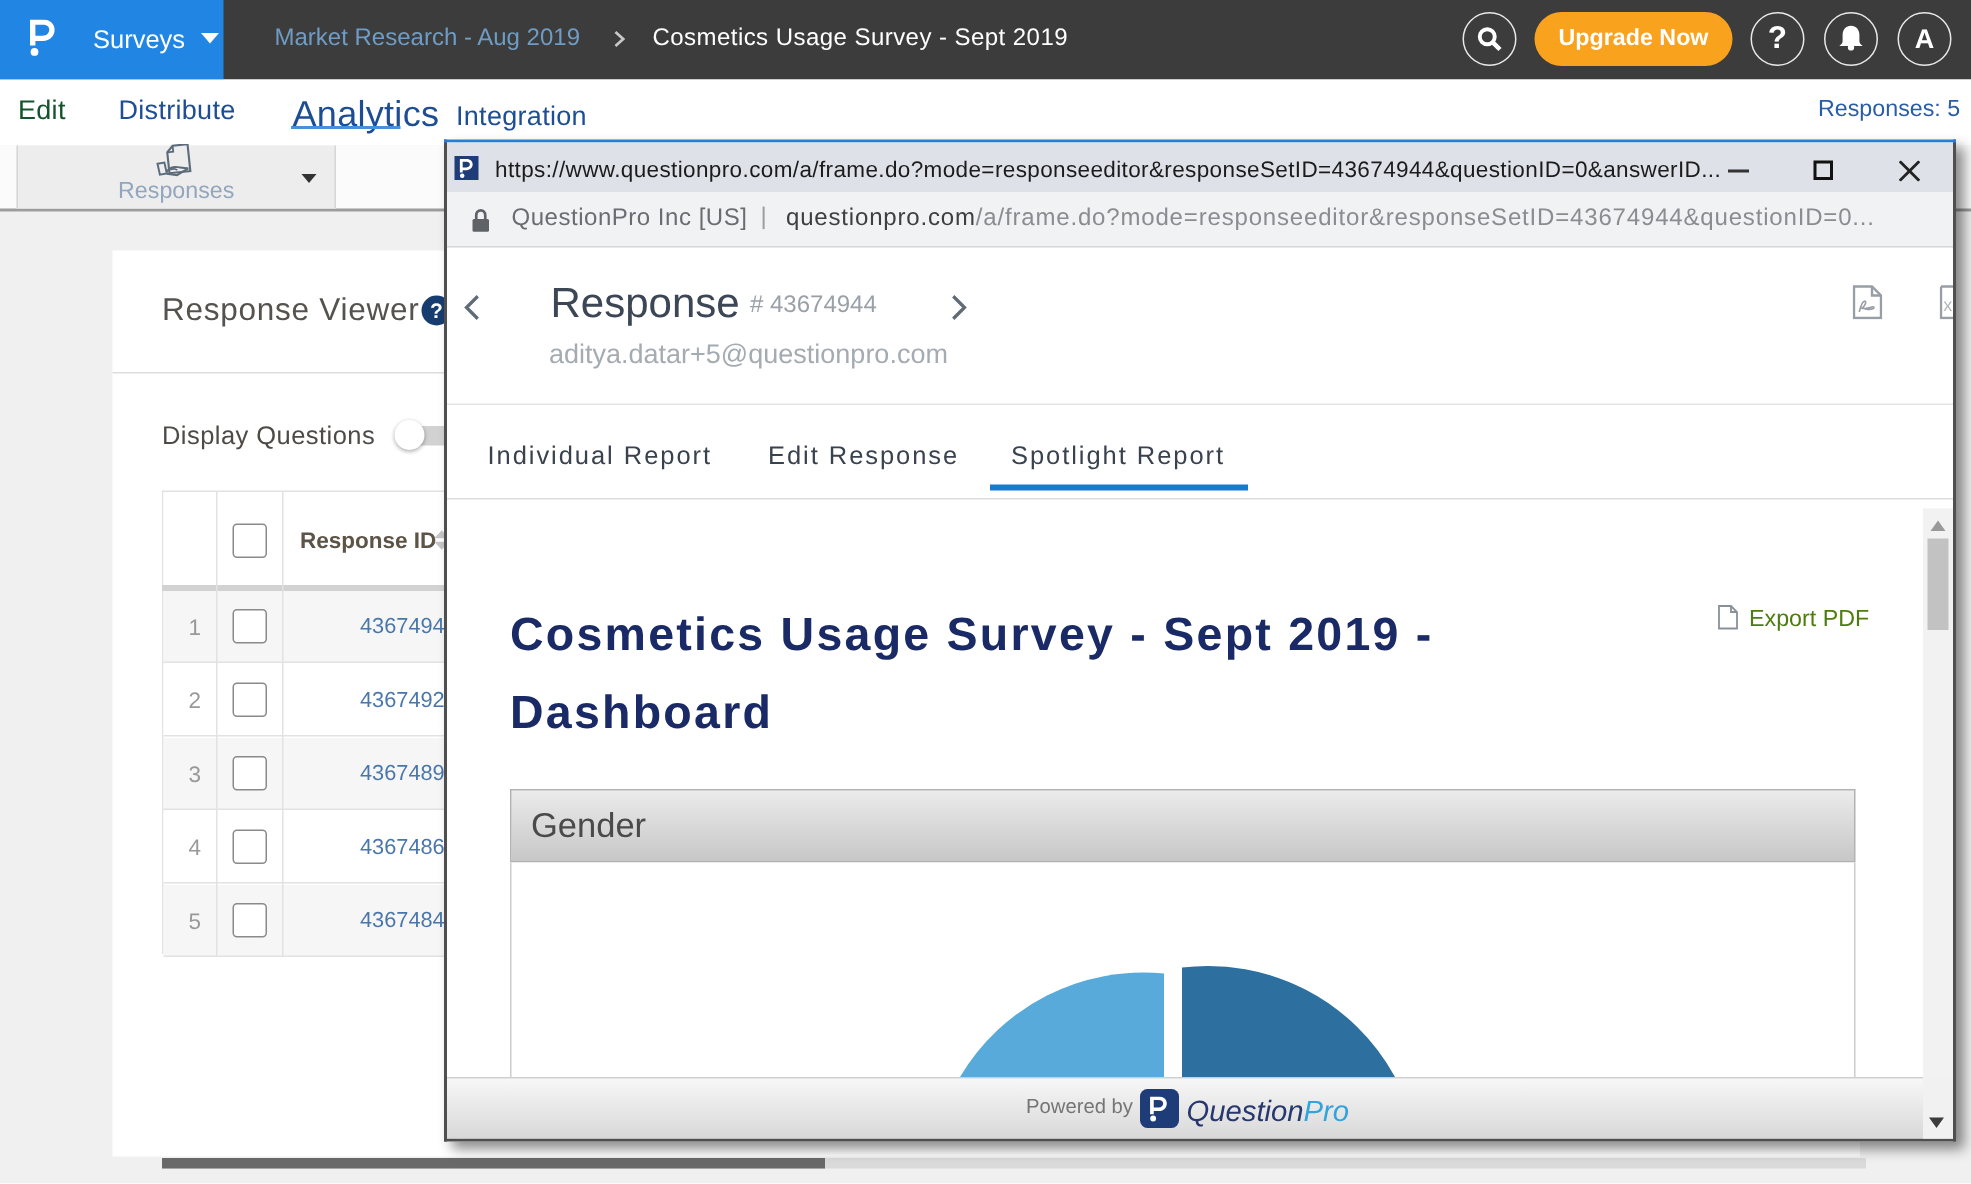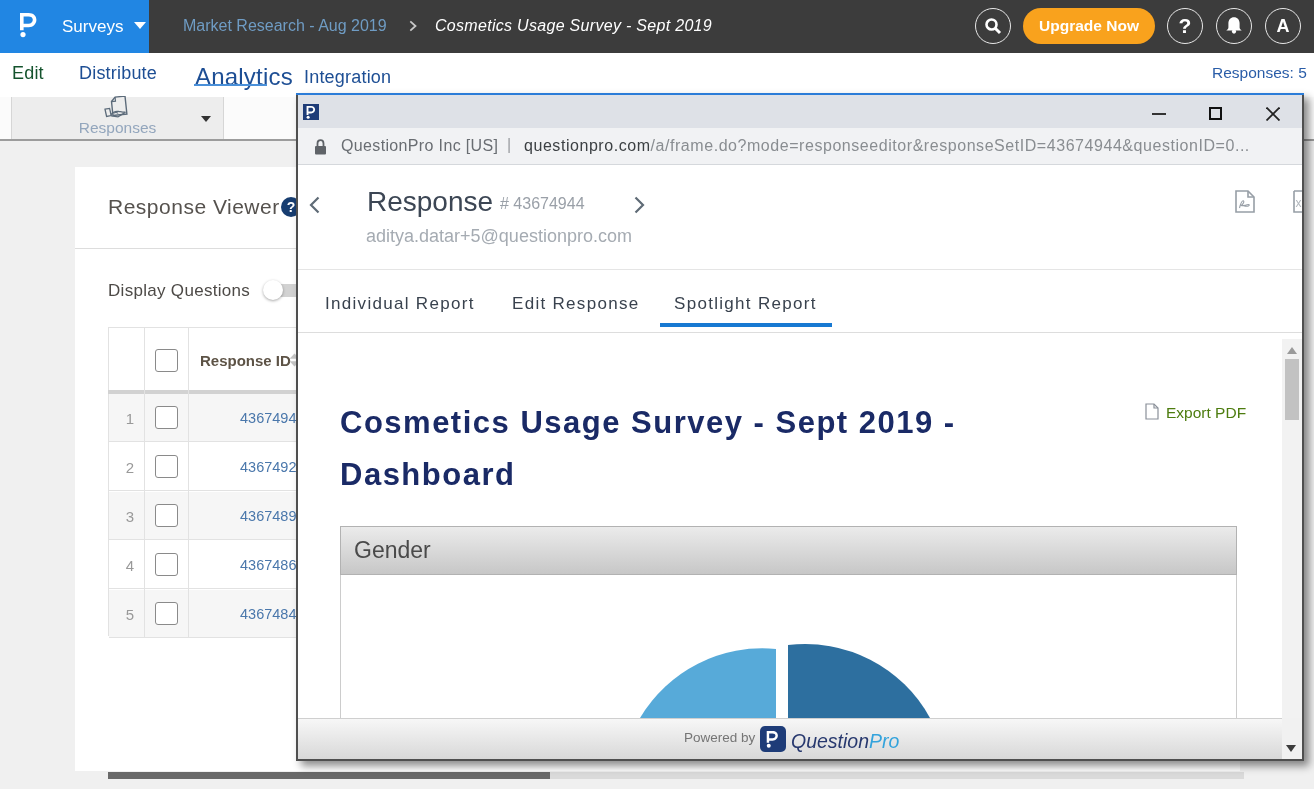--- a/index.html
+++ b/index.html
@@ -19,21 +19,21 @@
     <path fill-rule="evenodd" d="M0,0 H8.6 C13.4,0 16.4,2.9 16.4,6.8 C16.4,10.7 13.4,14.3 8.6,14.3 H3.6 V17.3 H0 Z M3.6,3.5 H8.4 C11.2,3.5 12.8,4.7 12.8,6.8 C12.8,8.9 11.2,10.8 8.4,10.8 H3.6 Z" fill="#ffffff"></path>
     <circle cx="3" cy="21.6" r="2.6" fill="#ffffff"></circle>
   </svg>
   <div class="abs" style="left:62px;top:17px;color:#fff;font-size:17px;">Surveys</div>
   <div class="abs" style="left:134px;top:22px;width:0;height:0;border-left:6px solid transparent;border-right:6px solid transparent;border-top:7px solid #fff;"></div>
 
   <div class="abs" style="left:183px;top:17px;font-size:16px;color:#6f9cc4;">Market Research - Aug 2019</div>
   <svg class="abs" style="left:409px;top:20px;" width="8" height="12" viewBox="0 0 8 12">
       <path d="M1.3,1.3 L6.5,6 L1.3,10.7" fill="none" stroke="#c8c8c8" stroke-width="1.8"></path>
     </svg>
-  <div class="abs" style="left:435px;top:17px;font-size:16px;letter-spacing:0.3px;color:#ffffff;font-style:italic;">Cosmetics Usage Survey - Sept 2019</div>
+  <div class="abs" style="left:435px;top:17px;font-size:16px;letter-spacing:0.3px;color:#ffffff;">Cosmetics Usage Survey - Sept 2019</div>
 
   <div class="abs" style="left:975px;top:8px;width:36px;height:36px;border:1.5px solid #e8e8e8;border-radius:50%;"></div>
   <svg class="abs" style="left:984px;top:17px;" width="19" height="19" viewBox="0 0 19 19">
     <circle cx="7.5" cy="7.5" r="5" fill="none" stroke="#fff" stroke-width="2.6"></circle>
     <line x1="11.2" y1="11.2" x2="16" y2="16" stroke="#fff" stroke-width="3"></line>
   </svg>
   <div class="abs" style="left:1023px;top:8px;width:132px;height:36px;background:#f9a21d;border-radius:18px;color:#fff;font-weight:bold;font-size:15.5px;text-align:center;line-height:36px;">Upgrade Now</div>
   <div class="abs" style="left:1167px;top:8px;width:36px;height:36px;border:1.5px solid #e8e8e8;border-radius:50%;color:#fff;font-weight:bold;font-size:21px;text-align:center;line-height:33px;">?</div>
   <div class="abs" style="left:1216px;top:8px;width:36px;height:36px;border:1.5px solid #e8e8e8;border-radius:50%;"></div>
   <svg class="abs" style="left:1225px;top:16px;" width="18" height="20" viewBox="0 0 18 20">
@@ -117,20 +117,21 @@
   <div class="abs" style="left:296px;top:93px;width:1008px;height:668px;background:#ffffff;border:2px solid #4f4f4f;border-top:none;box-shadow:5px 5px 8px rgba(0,0,0,0.45);"></div>
 
   <div class="abs" style="left:296px;top:93px;width:1008px;height:2px;background:#2b7cd8;"></div>
 
   <div class="abs" style="left:298px;top:95px;width:1004px;height:33px;background:#dee1e7;"></div>
   <div class="abs" style="left:303px;top:104px;width:16px;height:16px;background:#1e3c78;"></div>
   <svg class="abs" style="left:306px;top:106px;" width="10" height="13" viewBox="0 0 17 25">
     <path fill-rule="evenodd" d="M0,0 H8.6 C13.4,0 16.4,2.9 16.4,6.8 C16.4,10.7 13.4,14.3 8.6,14.3 H3.6 V17.3 H0 Z M3.6,3.5 H8.4 C11.2,3.5 12.8,4.7 12.8,6.8 C12.8,8.9 11.2,10.8 8.4,10.8 H3.6 Z" fill="#ffffff"></path>
     <circle cx="3" cy="21.6" r="2.9" fill="#ffffff"></circle>
   </svg>
+  <div class="abs" style="left:330px;top:105px;font-size:15px;letter-spacing:0.25px;color:#1b1b1b;">https://www.questionpro.com/a/frame.do?mode=responseeditor&amp;responseSetID=43674944&amp;questionID=0&amp;answerID...</div>
   <div class="abs" style="left:1152px;top:113px;width:14px;height:2px;background:#333;"></div>
   <div class="abs" style="left:1209px;top:107px;width:13px;height:13px;border:2px solid #111;"></div>
   <svg class="abs" style="left:1266px;top:107px;" width="14" height="14" viewBox="0 0 14 14">
     <line x1="0.5" y1="0.5" x2="13.5" y2="13.5" stroke="#222" stroke-width="1.8"></line>
     <line x1="13.5" y1="0.5" x2="0.5" y2="13.5" stroke="#222" stroke-width="1.8"></line>
   </svg>
 
   <div class="abs" style="left:298px;top:128px;width:1004px;height:37px;background:#f1f2f4;border-bottom:1px solid #d5d8dc;"></div>
   <svg class="abs" style="left:314px;top:139px;" width="13" height="16" viewBox="0 0 13 16">
     <rect x="1" y="7" width="11" height="8.5" rx="1" fill="#5f6368"></rect>

